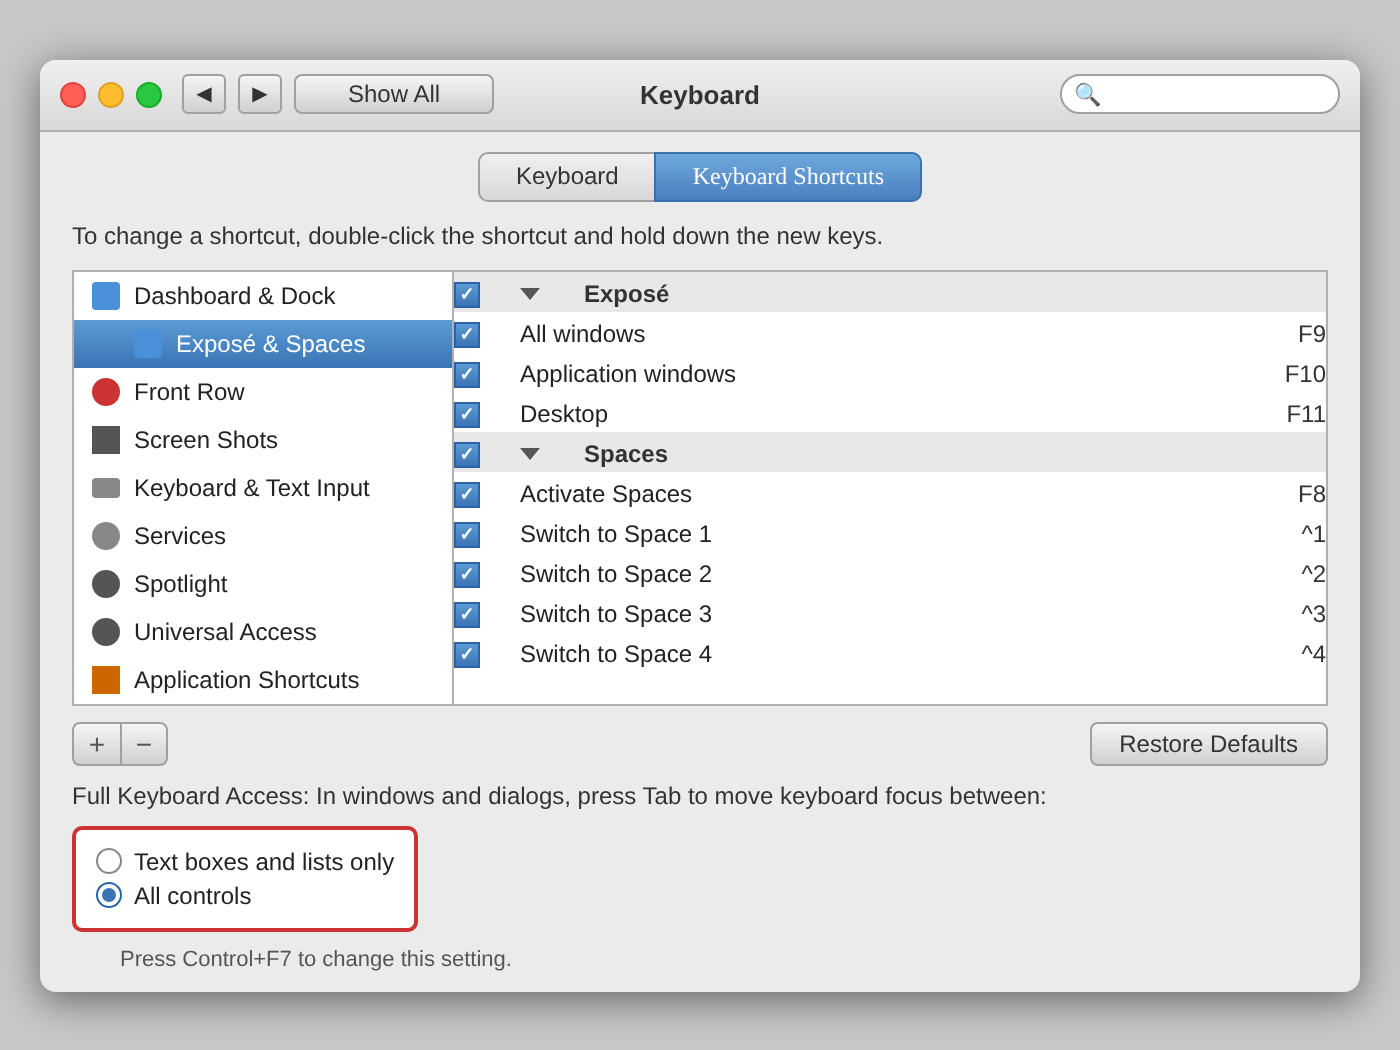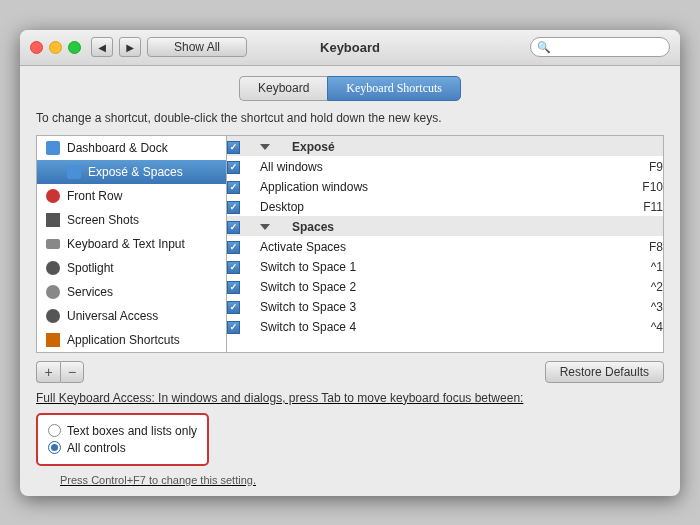--- a/index.html
+++ b/index.html
@@ -245,21 +245,20 @@
       background: linear-gradient(to bottom, #f5f5f5, #d0d0d0);
       border: 1px solid #a0a0a0;
       border-radius: 4px;
       padding: 3px 14px;
       font-size: 12px;
       cursor: pointer;
       color: #333;
     }
     .full-access-section {
       margin-top: 0;
-      text-decoration: underline;
     }
     .full-access-text {
       font-size: 12px;
       color: #333;
       margin-bottom: 8px;
     }
     .radio-group {
       border: 2px solid #cc3333;
       border-radius: 5px;
       padding: 6px 10px;
@@ -386,29 +385,29 @@
           <span>Screen Shots</span>
         </div>
         <div class="left-item">
           <div class="icon-box">
               <div class="icon-keyboard"></div>
             </div>
           <span>Keyboard &amp; Text Input</span>
         </div>
         <div class="left-item">
           <div class="icon-box">
+              <div class="icon-services"></div>
+            </div>
+          <span>Services</span>
+        </div>
+        <div class="left-item">
+          <div class="icon-box">
               <div class="icon-spotlight"></div>
             </div>
           <span>Spotlight</span>
-        </div>
-        <div class="left-item">
-          <div class="icon-box">
-              <div class="icon-services"></div>
-            </div>
-          <span>Services</span>
         </div>
         <div class="left-item">
           <div class="icon-box">
               <div class="icon-universal"></div>
             </div>
           <span>Universal Access</span>
         </div>
         <div class="left-item">
           <div class="icon-box">
               <div class="icon-appshortcuts"></div>

